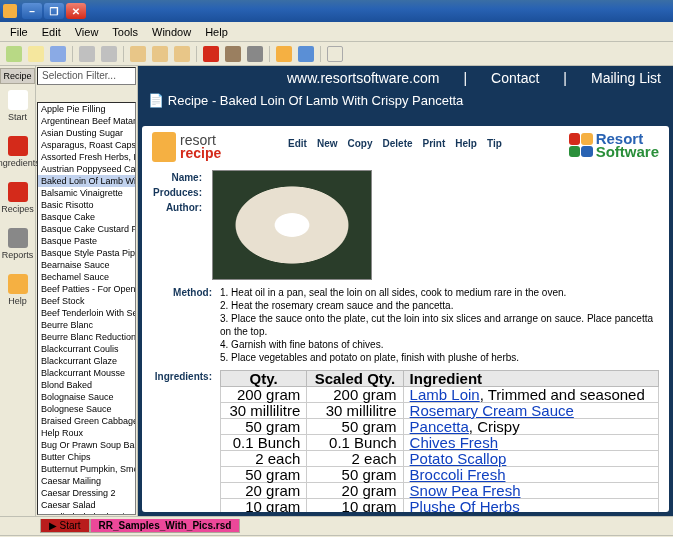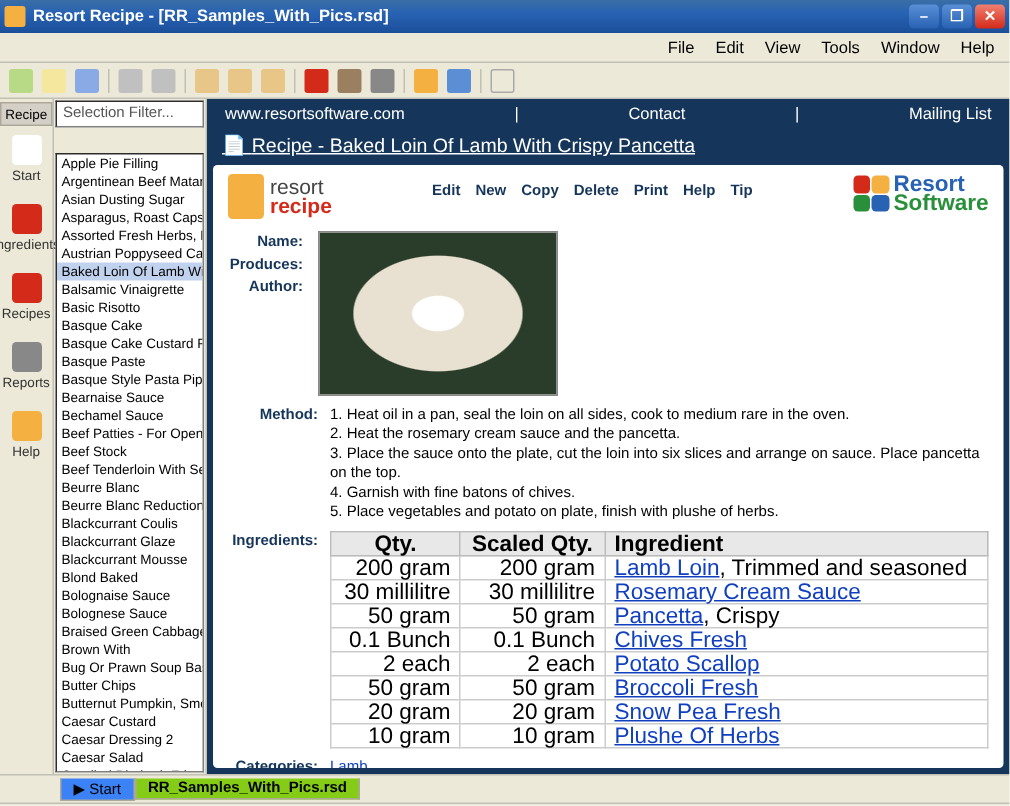--- a/index.html
+++ b/index.html
@@ -4,38 +4,38 @@
 <style>
 * { box-sizing: border-box; margin: 0; padding: 0; font-family: Tahoma, Arial, sans-serif; }
 body { background: #ece9d8; font-size: 11px; width: 673px; height: 537px; overflow: hidden; }
 .titlebar { height: 22px; background: linear-gradient(#3a6ea5,#2862b3 40%,#1b4f99); color: #fff; display: flex; align-items: center; padding: 0 3px; font-size: 11px; }
 .titlebar .icon { width: 14px; height: 14px; background: #f5b042; border-radius: 2px; margin-right: 5px; }
 .titlebar .title { flex: 1; font-weight: bold; }
 .win-btns { display: flex; gap: 2px; }
 .win-btn { width: 20px; height: 16px; border-radius: 3px; display: flex; align-items: center; justify-content: center; font-weight: bold; font-size: 10px; color: #fff; font-family: Arial; }
 .win-min, .win-max { background: linear-gradient(#5a8fd6,#2862b3); }
 .win-close { background: linear-gradient(#f08070,#d42a1a); }
-.menubar { height: 20px; background: #ece9d8; display: flex; align-items: center; padding: 0 4px; gap: 2px; border-bottom: 1px solid #c0c0b4; justify-content: flex-end; }
+.menubar { height: 20px; background: #ece9d8; display: flex; align-items: center; padding: 0 4px; gap: 2px; border-bottom: 1px solid #c0c0b4; }
 .menubar span { padding: 2px 6px; cursor: default; }
 .toolbar { height: 24px; background: #ece9d8; display: flex; align-items: center; padding: 0 6px; gap: 6px; border-bottom: 1px solid #c0c0b4; }
 .tb-ico { width: 16px; height: 16px; border-radius: 2px; }
 .tb-sep { width: 1px; height: 16px; background: #c0c0b4; }
 .workspace { height: 450px; display: flex; background: #ece9d8; }
 .outlookbar { width: 36px; background: #ece9d8; border-right: 1px solid #c0c0b4; display: flex; flex-direction: column; align-items: center; padding-top: 2px; }
 .ob-tab { font-size: 9px; padding: 2px 0; width: 100%; text-align: center; background: #d4d0c8; border: 1px solid #aca899; cursor: default; }
 .ob-item { width: 100%; padding: 6px 0 8px; text-align: center; font-size: 9px; color: #333; cursor: pointer; }
 .ob-ico { width: 20px; height: 20px; margin: 0 auto 2px; border-radius: 3px; }
 .listpane { width: 102px; display: flex; flex-direction: column; border-right: 1px solid #c0c0b4; }
 .filter { height: 18px; background: #fff; border: 1px inset #808080; font-size: 10px; padding: 2px 4px; color: #555; margin: 1px; }
 .recipe-list { flex: 1; background: #fff; border: 1px inset #808080; margin: 16px 1px 1px; overflow: hidden; font-size: 9px; line-height: 12px; }
 .recipe-list div { padding: 0 3px; white-space: nowrap; overflow: hidden; text-overflow: clip; cursor: pointer; }
 .recipe-list div.sel { background: #c1d2ee; }
 .mainpane { flex: 1; background: #15365a; padding: 4px; display: flex; flex-direction: column; }
-.main-title { color: #fff; font-size: 13px; padding: 3px 6px 6px; font-weight: normal; text-decoration: underline; }
-.toprow { display: flex; justify-content: space-between; gap: 8px; color: #fff; font-size: 11px; padding: 0 8px 4px; }
+.main-title { color: #fff; font-size: 13px; padding: 3px 6px 18px; font-weight: normal; }
+.toprow { display: flex; justify-content: flex-end; gap: 24px; color: #fff; font-size: 14px; padding: 0 8px 4px; }
 .toprow a { color: #fff; text-decoration: none; }
 .page { flex: 1; background: #fff; border-radius: 3px; padding: 6px 10px; display: flex; flex-direction: column; overflow: hidden; }
 .page-head { display: flex; align-items: flex-start; margin-bottom: 4px; gap: 28px; }
 .brand { display: flex; align-items: center; gap: 4px; }
 .brand-logo { width: 24px; height: 30px; background: #f5b042; border-radius: 3px; }
 .brand-txt { font-size: 14px; line-height: 13px; color: #444; }
 .brand-txt b { color: #d42a1a; }
 .actions { flex: 1; display: flex; gap: 10px; justify-content: center; padding-top: 6px; }
 .actions a { color: #15365a; font-size: 10px; font-weight: bold; text-decoration: none; cursor: pointer; }
 .rslogo { display: flex; align-items: center; gap: 3px; font-size: 15px; font-weight: bold; }
@@ -49,30 +49,29 @@
 .section { display: flex; gap: 8px; font-size: 10px; margin-bottom: 6px; }
 .sec-label { width: 60px; text-align: right; color: #15365a; font-weight: bold; padding-top: 1px; }
 .sec-body { flex: 1; line-height: 13px; }
 .ing-table { border-collapse: collapse; width: 100%; font-size: 15px; }
 .ing-table th { background: #e8e8e8; border: 1px solid #bbb; padding: 1px 6px; text-align: center; font-weight: bold; }
 .ing-table td { border: 1px solid #ccc; padding: 1px 6px; text-align: right; }
 .ing-table td:nth-child(3) { text-align: left; }
 .ing-table a { color: #1040c0; text-decoration: underline; cursor: pointer; }
 .cats a { color: #1040c0; text-decoration: underline; display: block; cursor: pointer; }
 .bottom-tabs { height: 19px; background: #ece9d8; display: flex; align-items: center; font-size: 10px; border-top: 1px solid #c0c0b4; padding-left: 40px; gap: 0; }
-.btab { padding: 1px 8px; border: 1px solid #aca899; border-top: none; background: #3b82f6; cursor: pointer; }
-.btab.active { background: #84cc16; font-weight: bold; }
+.btab { padding: 1px 8px; border: 1px solid #aca899; border-top: none; background: #b91c1c; cursor: pointer; }
+.btab.active { background: #ec4899; font-weight: bold; }
 .statusbar { height: 18px; background: #ece9d8; border-top: 1px solid #c0c0b4; display: flex; justify-content: flex-end; align-items: center; font-size: 9px; color: #888; padding: 0 6px; gap: 6px; }
 </style>
 </head>
 <body>
 
 <div class="titlebar">
   <div class="icon"></div>
-  <div class="title">Resort Recipe - [RR_Samples_With_Pics.rsd]</div>
   <div class="win-btns">
     <div class="win-btn win-min">–</div>
     <div class="win-btn win-max">❐</div>
     <div class="win-btn win-close">✕</div>
   </div>
 </div>
 
 <div class="menubar" id="menubar">
     <span>File</span>
     <span>Edit</span>
@@ -139,25 +138,25 @@
         <div>Beef Tenderloin With Seeded</div>
         <div>Beurre Blanc</div>
         <div>Beurre Blanc Reduction</div>
         <div>Blackcurrant Coulis</div>
         <div>Blackcurrant Glaze</div>
         <div>Blackcurrant Mousse</div>
         <div>Blond Baked</div>
         <div>Bolognaise Sauce</div>
         <div>Bolognese Sauce</div>
         <div>Braised Green Cabbage Ball</div>
-        <div>Brown With</div>
+        <div>Help Roux</div>
         <div>Bug Or Prawn Soup Base</div>
         <div>Butter Chips</div>
         <div>Butternut Pumpkin, Smoked</div>
-        <div>Caesar Custard</div>
+        <div>Caesar Mailing</div>
         <div>Caesar Dressing 2</div>
         <div>Caesar Salad</div>
         <div>Candied Rhubarb Frizzy</div>
         <div>Caperberry &amp; Mint Pesto</div>
       </div>
   </div>
 
   <div class="mainpane">
     <div class="toprow">
       <a>www.resortsoftware.com</a>

